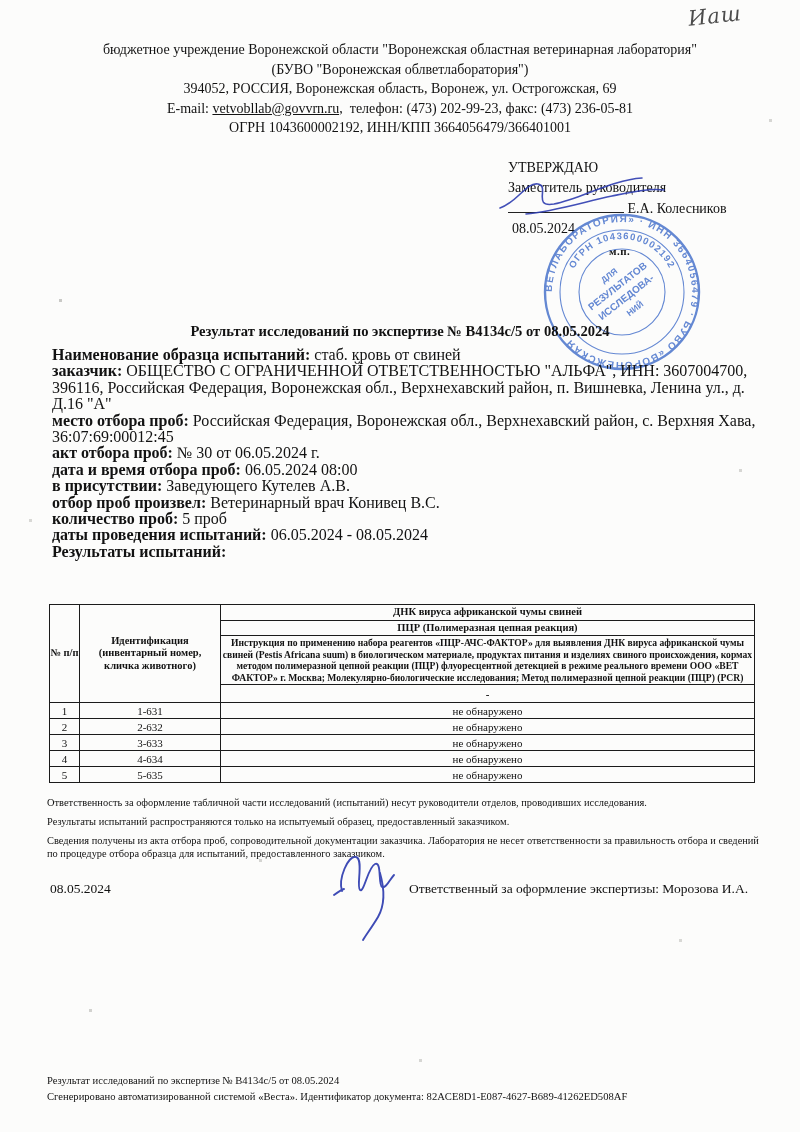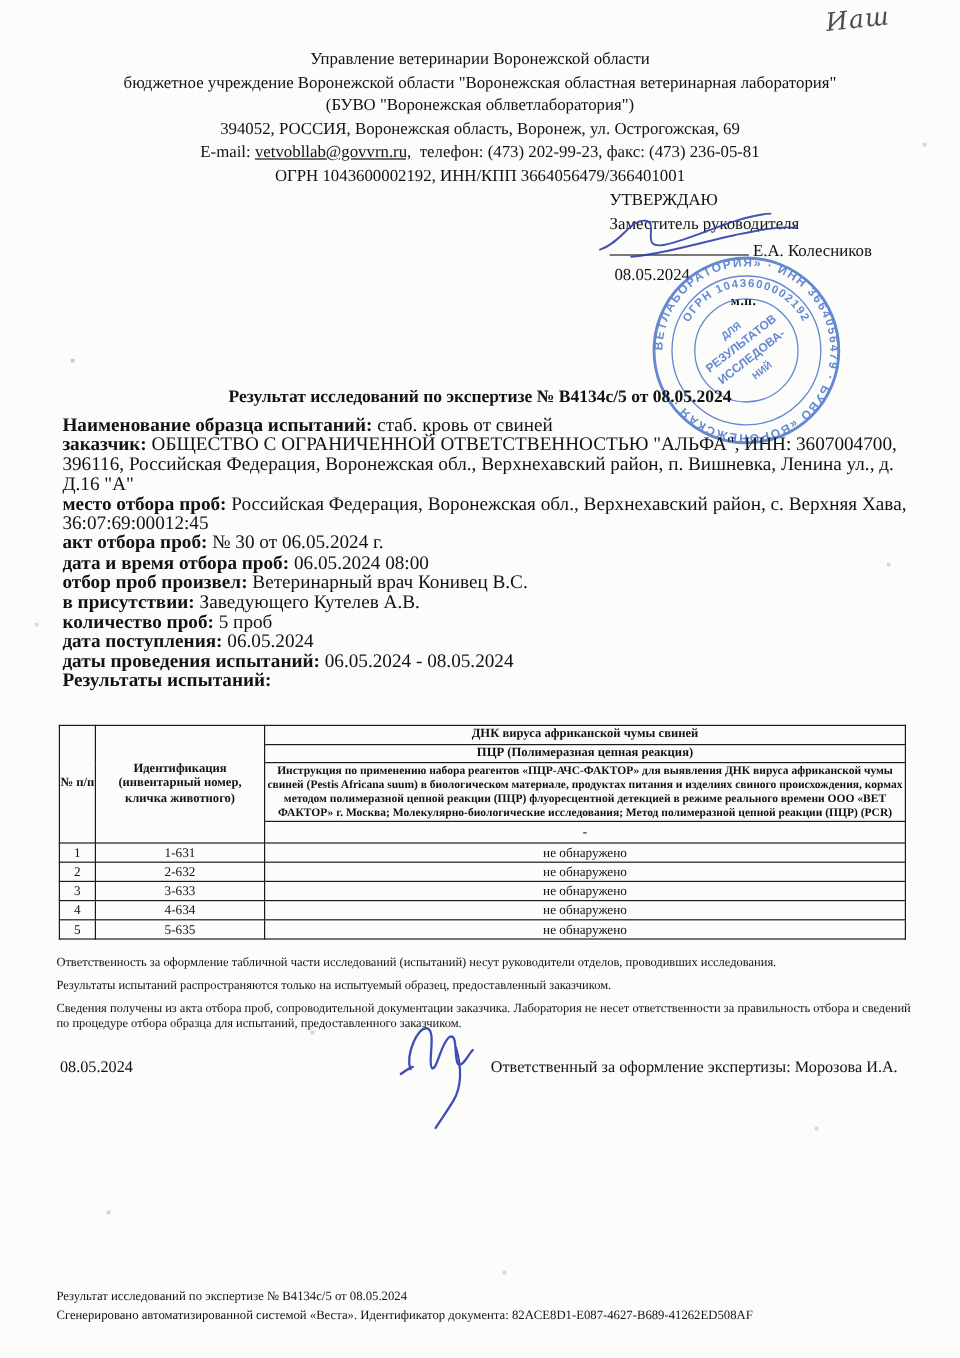--- a/index.html
+++ b/index.html
@@ -58,21 +58,20 @@
   .doc-footer div{margin:0;}
 </style>
 </head>
 <body>
 
 <div class="noise"></div>
 
 <div class="abs hand-mark">Иаш</div>
 
 <header class="abs letterhead">
-  <div>Управление ветеринарии Воронежской области</div>
   <div>бюджетное учреждение Воронежской области "Воронежская областная ветеринарная лаборатория"</div>
   <div>(БУВО "Воронежская облветлаборатория")</div>
   <div>394052, РОССИЯ, Воронежская область, Воронеж, ул. Острогожская, 69</div>
   <div>
     <span>E-mail:</span>
     <span class="email-link">vetvobllab@govvrn.ru,</span>&nbsp;
     <span>телефон: (473) 202-99-23, факс: (473) 236-05-81</span>
   </div>
   <div>ОГРН 1043600002192, ИНН/КПП 3664056479/366401001</div>
 </header>
@@ -121,24 +120,23 @@
 </svg>
 
 <h1 class="abs doc-title" style="margin:0;">Результат исследований по экспертизе № В4134с/5 от 08.05.2024</h1>
 
 <div class="abs details">
   <p><b>Наименование образца испытаний:</b> <span>стаб. кровь от свиней</span></p>
   <p><b>заказчик:</b> <span>ОБЩЕСТВО С ОГРАНИЧЕННОЙ ОТВЕТСТВЕННОСТЬЮ "АЛЬФА", ИНН: 3607004700, 396116, Российская Федерация, Воронежская обл., Верхнехавский район, п. Вишневка, Ленина ул., д. Д.16 "А"</span></p>
   <p><b>место отбора проб:</b> <span>Российская Федерация, Воронежская обл., Верхнехавский район, с. Верхняя Хава, 36:07:69:00012:45</span></p>
   <p><b>акт отбора проб:</b> <span>№ 30 от 06.05.2024 г.</span></p>
   <p><b>дата и время отбора проб:</b> <span>06.05.2024 08:00</span></p>
+  <p><b>в присутствии:</b> <span>Заведующего Кутелев А.В.</span></p>
   <p><b>отбор проб произвел:</b> <span>Ветеринарный врач Конивец В.С.</span></p>
-  <p><b>в присутствии:</b> <span>Заведующего Кутелев А.В.</span></p>
   <p><b>количество проб:</b> <span>5 проб</span></p>
-  <p><b>дата поступления:</b> <span>06.05.2024</span></p>
   <p><b>даты проведения испытаний:</b> <span>06.05.2024 - 08.05.2024</span></p>
   <p><b>Результаты испытаний:</b> <span></span></p>
 </div>
 
 <table class="results">
   <colgroup>
       <col style="width:30px">
       <col style="width:141px">
       <col>
     </colgroup>

